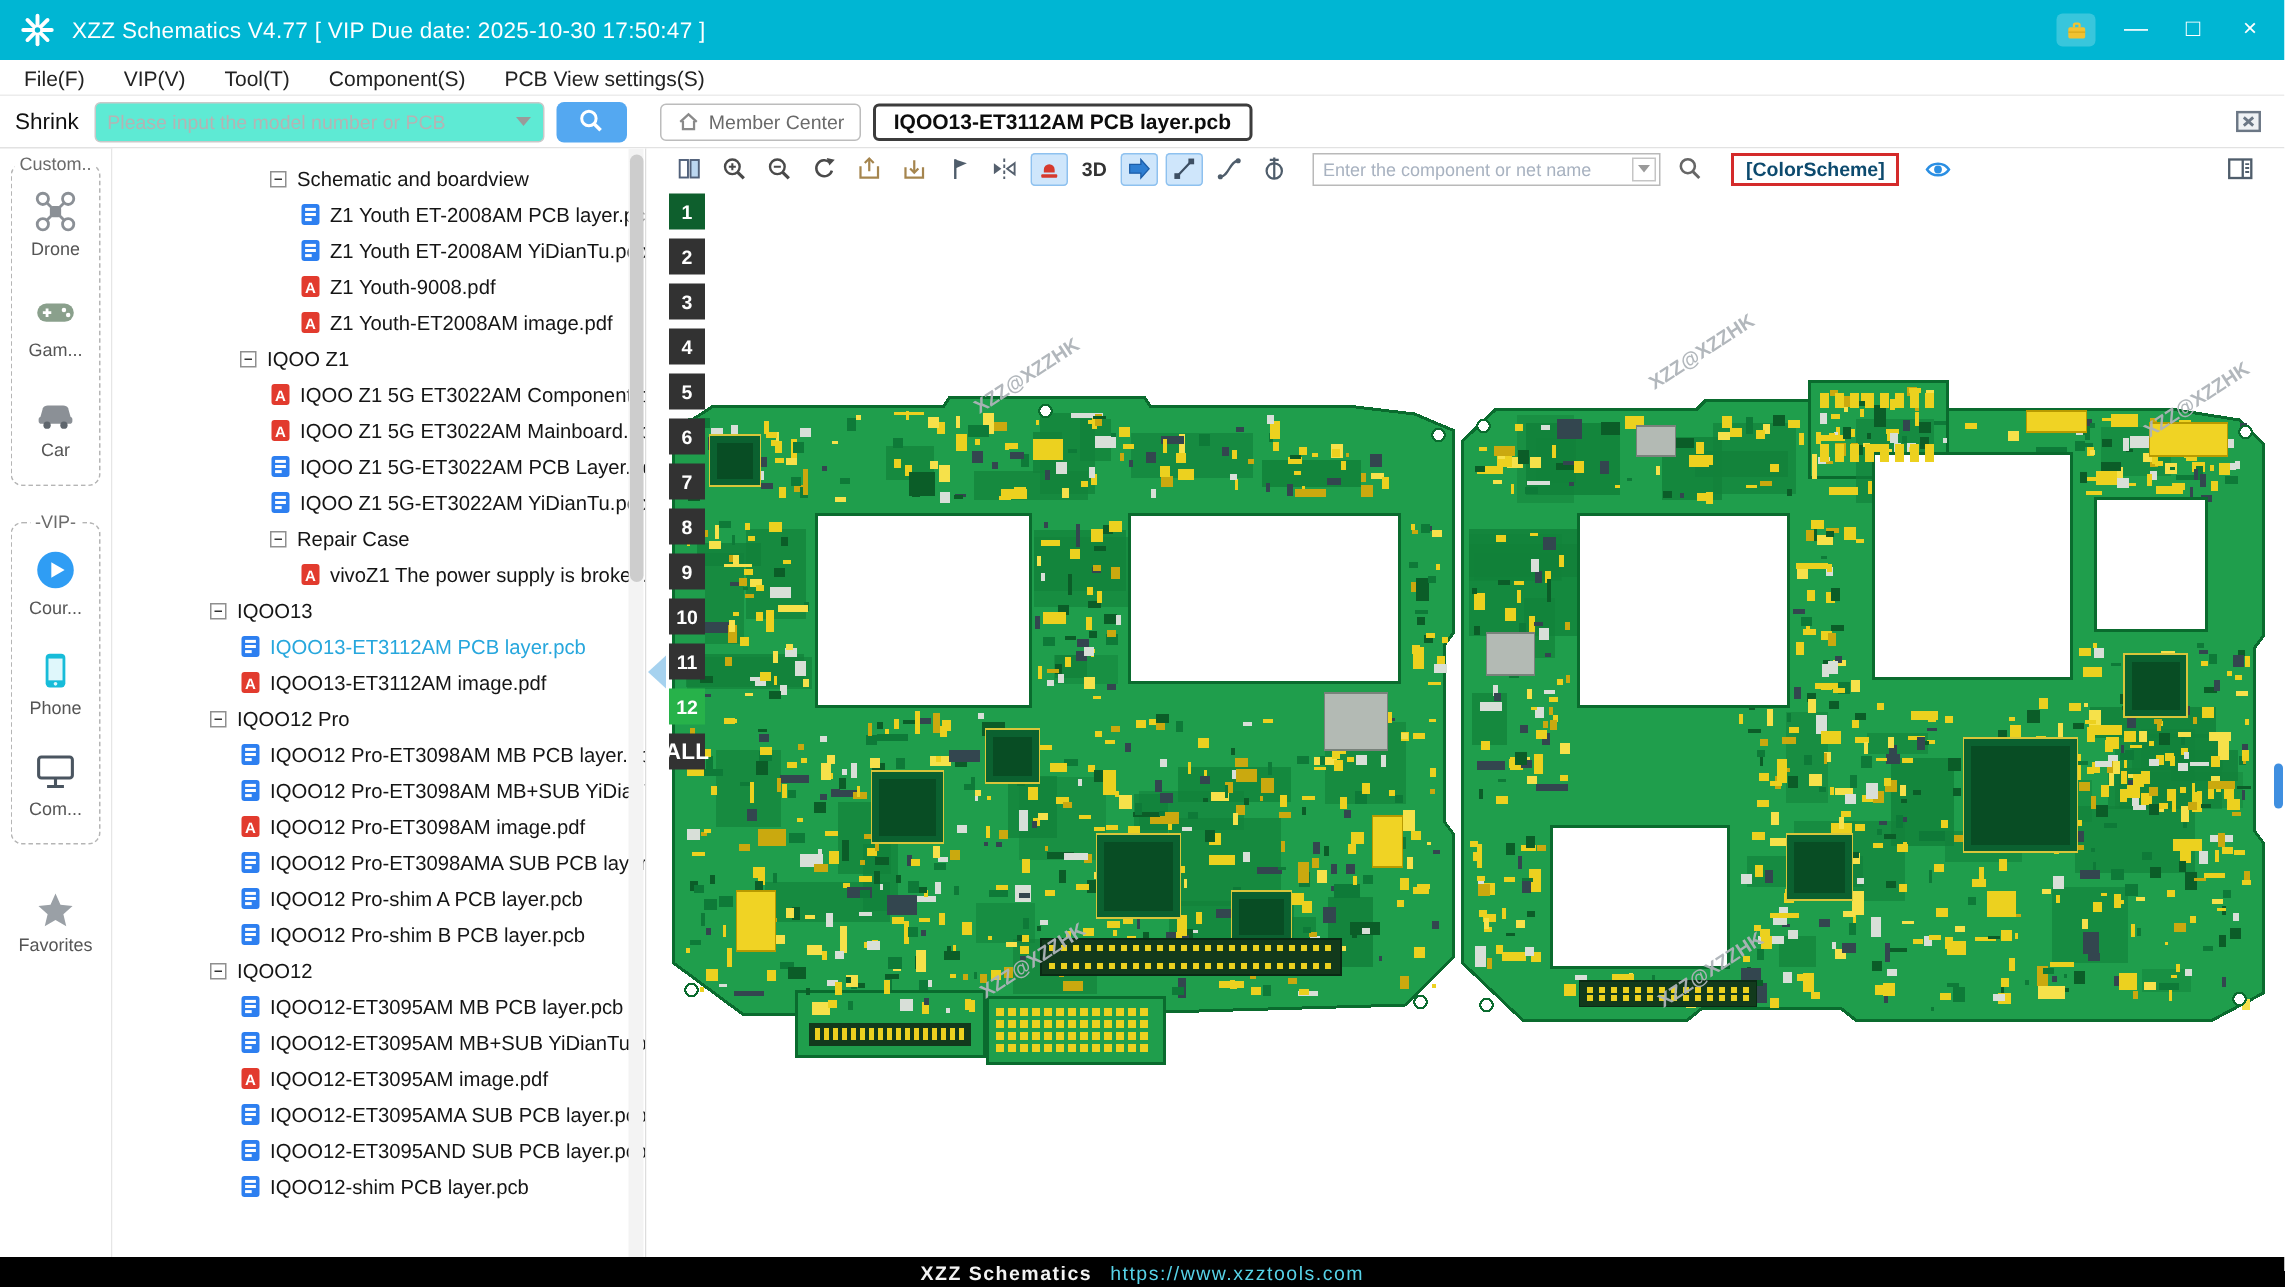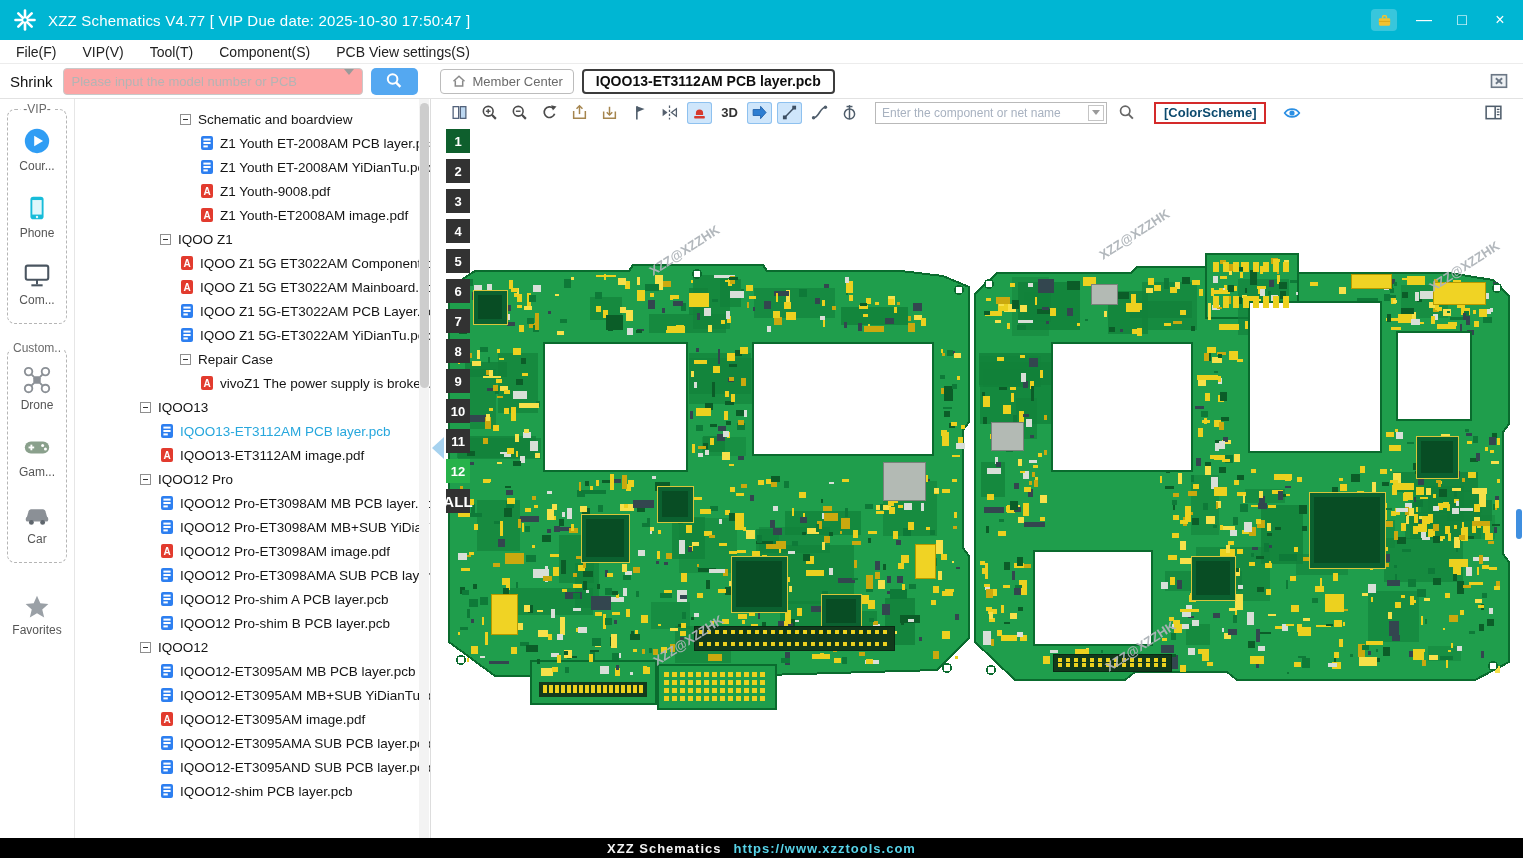--- a/index.html
+++ b/index.html
@@ -14,21 +14,21 @@
   .vip-btn{width:26px;height:22px;background:rgba(255,255,255,.22);border-radius:4px;display:flex;align-items:center;justify-content:center;cursor:pointer;}
   .win-glyph{font-size:16px;line-height:1;cursor:pointer;width:22px;text-align:center;}
 
   
   .menubar{height:24px;display:flex;align-items:center;gap:26px;padding:0 16px;font-size:14px;color:#222;border-bottom:1px solid #ececec;flex:0 0 auto;background:#fff;}
   .menu-item{cursor:pointer;}
 
   
   .topbar{height:35px;display:flex;align-items:center;padding:0 8px;background:#fff;border-bottom:1px solid #e2e2e2;flex:0 0 auto;}
   .shrink{font-size:15px;color:#111;margin:0 10px 0 2px;cursor:pointer;}
-  .searchbox{width:300px;height:27px;border:1px solid #c9c9c9;border-radius:4px;display:flex;padding:0 8px;background:#fca5a5;}
+  .searchbox{width:300px;height:27px;border:1px solid #c9c9c9;border-radius:4px;display:flex;align-items:center;padding:0 8px;background:#5eead4;}
   .searchbox input{flex:1;border:none;outline:none;font-size:13px;color:#444;background:transparent;}
   .searchbox input::placeholder{color:#b4b4b4;}
   .tri-down{width:0;height:0;border-left:5px solid transparent;border-right:5px solid transparent;border-top:6px solid #9a9a9a;margin-left:6px;}
   .search-btn{width:47px;height:27px;background:#54a8f1;border:none;border-radius:5px;margin-left:8px;display:flex;align-items:center;justify-content:center;cursor:pointer;}
   .member{height:25px;margin-left:22px;border:1px solid #bcbcbc;border-radius:4px;background:#fff;display:flex;align-items:center;gap:6px;padding:0 10px;font-size:13px;color:#6a6a6a;cursor:pointer;}
   .tab{height:25px;margin-left:8px;border:2px solid #3c3c3c;border-radius:4px;display:flex;align-items:center;padding:0 12px;font-size:14px;font-weight:bold;color:#0d0d0d;background:#fff;cursor:pointer;}
   .doc-close{margin-left:auto;margin-right:6px;cursor:pointer;display:flex;}
 
   
   .content{flex:1;display:flex;min-height:0;}
@@ -77,21 +77,21 @@
   .l-all{font-size:15px;letter-spacing:.2px;}
 
   #pcb{position:absolute;left:0;top:25px;}
 
   .collapse-left{position:absolute;left:1px;top:338px;width:0;height:0;border-top:11px solid transparent;border-bottom:11px solid transparent;border-right:12px solid #a6d2ef;cursor:pointer;z-index:6;}
   .right-handle{position:absolute;right:1px;top:410px;width:6px;height:30px;background:#3f8fe0;border-radius:3px;cursor:pointer;z-index:6;}
 
   
   .statusbar{height:20px;background:#000;display:flex;align-items:center;justify-content:center;gap:12px;flex:0 0 auto;font-family:"Liberation Mono",monospace;}
   .statusbar .brand{color:#f3f3f3;font-size:13px;font-weight:bold;letter-spacing:1px;}
-  .statusbar .url{color:#57d3e8;font-size:13px;font-weight:bold;letter-spacing:1px;}
+  .statusbar .url{color:#57d3e8;font-size:13px;font-weight:normal;letter-spacing:1px;}
 </style>
 </head>
 <body>
 
 <div class="app">
 
   <div class="titlebar">
     <span class="logo">
       <svg viewBox="0 0 24 24" width="24" height="24">
         <g stroke="#ffffff" stroke-width="2.6" stroke-linecap="round">
@@ -152,46 +152,20 @@
         <line x1="5.5" y1="5.8" x2="10.5" y2="10.2" stroke="#6b7785" stroke-width="1.5"></line>
         <line x1="10.5" y1="5.8" x2="5.5" y2="10.2" stroke="#6b7785" stroke-width="1.5"></line>
       </svg>
     </span>
   </div>
 
   <div class="content">
 
     <div class="sidebar" id="sidebar">
         <div class="group">
-          <span class="group-label">-VIP-</span>
-          <div class="side-item">
-            <svg viewBox="0 0 32 32" width="30" height="30">
-              <circle cx="16" cy="16" r="13" fill="#2f9df4"></circle>
-              <polygon points="13,10.5 22.5,16 13,21.5" fill="#fff"></polygon>
-            </svg>
-            <span class="lbl">Cour...</span>
-          </div>
-          <div class="side-item">
-            <svg viewBox="0 0 32 32" width="30" height="30">
-              <rect x="9" y="4" width="14" height="24" rx="3" fill="#17bcd9"></rect>
-              <rect x="11" y="7.5" width="10" height="15.5" fill="#dff7fb"></rect>
-              <circle cx="16" cy="25.5" r="1.3" fill="#dff7fb"></circle>
-            </svg>
-            <span class="lbl">Phone</span>
-          </div>
-          <div class="side-item">
-            <svg viewBox="0 0 32 32" width="30" height="30">
-              <rect x="4" y="6" width="24" height="15" rx="2" fill="none" stroke="#4a5560" stroke-width="2.2"></rect>
-              <line x1="10" y1="27" x2="22" y2="27" stroke="#4a5560" stroke-width="2.2"></line>
-              <line x1="16" y1="21" x2="16" y2="26" stroke="#4a5560" stroke-width="2.2"></line>
-            </svg>
-            <span class="lbl">Com...</span>
-          </div>
-        </div>
-        <div class="group">
           <span class="group-label">Custom..</span>
           <div class="side-item">
             <svg viewBox="0 0 32 32" width="30" height="30">
               <circle cx="7" cy="7" r="4" fill="none" stroke="#8b9096" stroke-width="2"></circle>
               <circle cx="25" cy="7" r="4" fill="none" stroke="#8b9096" stroke-width="2"></circle>
               <circle cx="7" cy="25" r="4" fill="none" stroke="#8b9096" stroke-width="2"></circle>
               <circle cx="25" cy="25" r="4" fill="none" stroke="#8b9096" stroke-width="2"></circle>
               <rect x="12" y="12" width="8" height="8" rx="2" fill="#8b9096"></rect>
               <line x1="10" y1="10" x2="13" y2="13" stroke="#8b9096" stroke-width="2"></line>
               <line x1="22" y1="10" x2="19" y2="13" stroke="#8b9096" stroke-width="2"></line>
@@ -211,20 +185,46 @@
             <span class="lbl">Gam...</span>
           </div>
           <div class="side-item">
             <svg viewBox="0 0 32 32" width="30" height="30">
               <path d="M5 20 L7 13 C7.5 11.6 9 11 10.5 11 L21.5 11 C23 11 24.5 11.6 25 13 L27 20 Z" fill="#8b9096"></path>
               <rect x="4" y="19" width="24" height="5" rx="2" fill="#8b9096"></rect>
               <circle cx="10" cy="25" r="2.6" fill="#5f666d"></circle>
               <circle cx="22" cy="25" r="2.6" fill="#5f666d"></circle>
             </svg>
             <span class="lbl">Car</span>
+          </div>
+        </div>
+        <div class="group">
+          <span class="group-label">-VIP-</span>
+          <div class="side-item">
+            <svg viewBox="0 0 32 32" width="30" height="30">
+              <circle cx="16" cy="16" r="13" fill="#2f9df4"></circle>
+              <polygon points="13,10.5 22.5,16 13,21.5" fill="#fff"></polygon>
+            </svg>
+            <span class="lbl">Cour...</span>
+          </div>
+          <div class="side-item">
+            <svg viewBox="0 0 32 32" width="30" height="30">
+              <rect x="9" y="4" width="14" height="24" rx="3" fill="#17bcd9"></rect>
+              <rect x="11" y="7.5" width="10" height="15.5" fill="#dff7fb"></rect>
+              <circle cx="16" cy="25.5" r="1.3" fill="#dff7fb"></circle>
+            </svg>
+            <span class="lbl">Phone</span>
+          </div>
+          <div class="side-item">
+            <svg viewBox="0 0 32 32" width="30" height="30">
+              <rect x="4" y="6" width="24" height="15" rx="2" fill="none" stroke="#4a5560" stroke-width="2.2"></rect>
+              <line x1="10" y1="27" x2="22" y2="27" stroke="#4a5560" stroke-width="2.2"></line>
+              <line x1="16" y1="21" x2="16" y2="26" stroke="#4a5560" stroke-width="2.2"></line>
+            </svg>
+            <span class="lbl">Com...</span>
           </div>
         </div>
         <div class="favorites">
           <svg viewBox="0 0 32 32" width="28" height="28">
             <path d="M16 3 L19.8 11.6 L29 12.6 L22 18.8 L24.2 28 L16 23.2 L7.8 28 L10 18.8 L3 12.6 L12.2 11.6 Z" fill="#9aa0a6"></path>
           </svg>
           <span class="lbl">Favorites</span>
         </div>
       </div>
 

